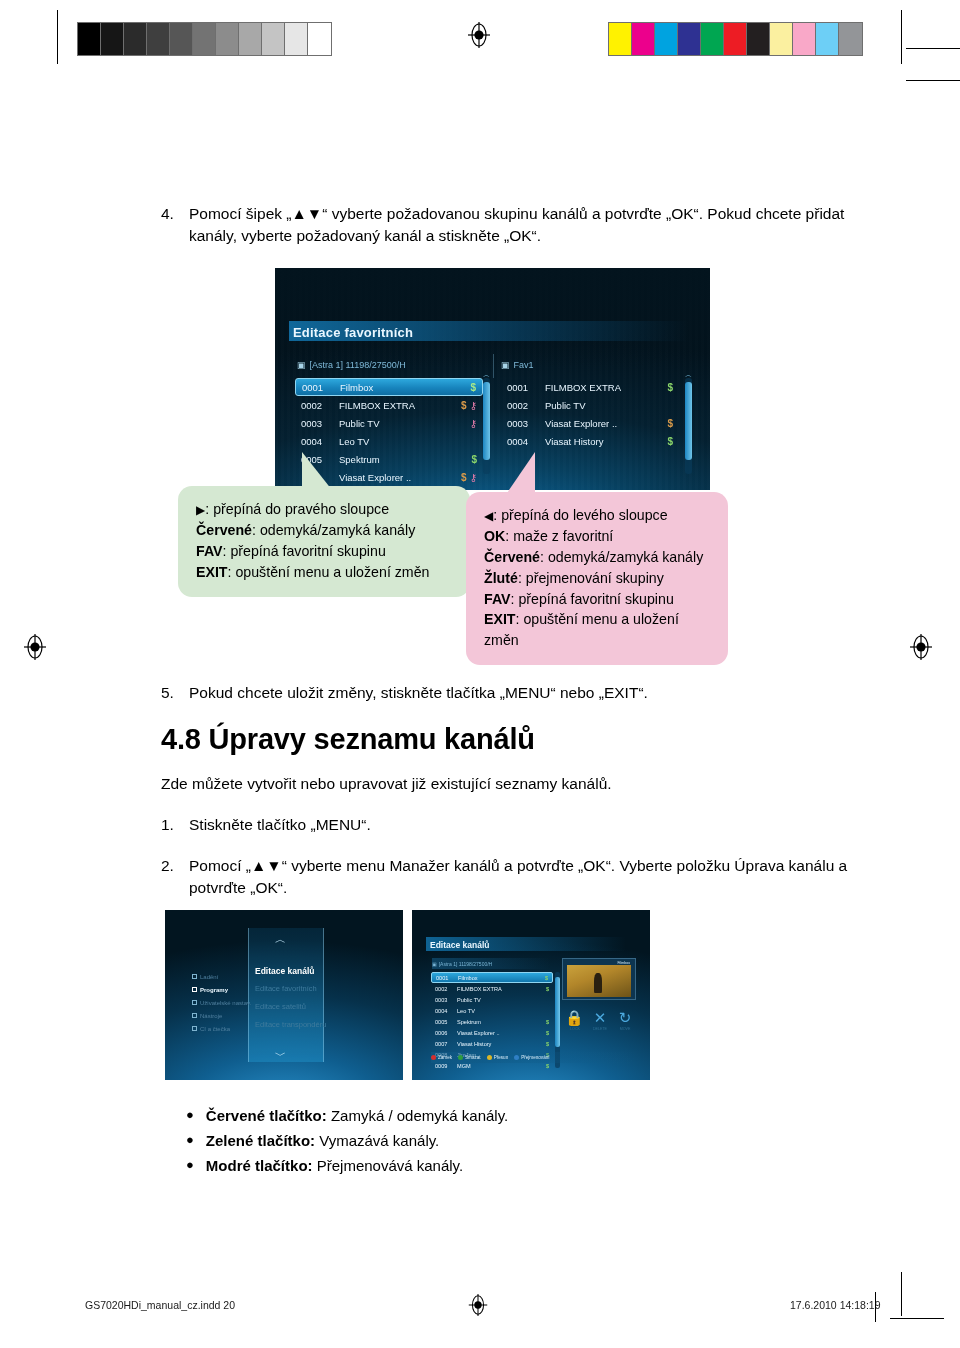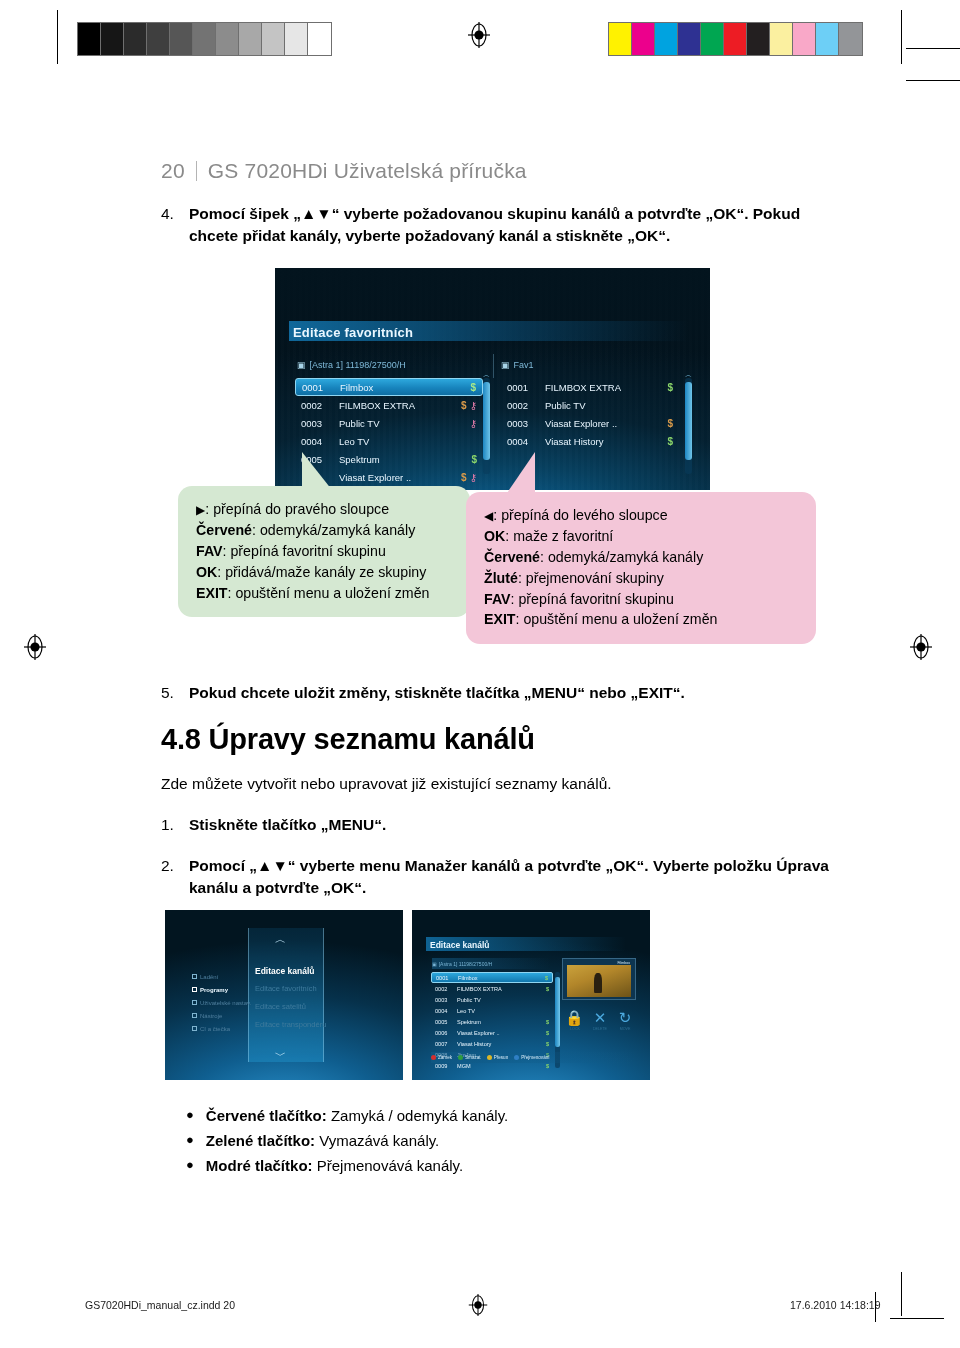--- a/index.html
+++ b/index.html
@@ -35,21 +35,21 @@
     position: absolute; left: 161px; top: 158px;
     font-size: 21px; color: #8a8a8a; letter-spacing: .2px;
     display: flex; align-items: baseline; gap: 11px;
   }
   .page-header .rule { display:inline-block; width:1px; height:20px; background:#b4b4b4; transform: translateY(3px); }
 
   
   .numlist { position: absolute; font-size: 15.5px; line-height: 1.45; }
   .numlist .row { display: flex; }
   .numlist .num { width: 28px; flex: 0 0 28px; }
-  .numlist .txt { flex: 1; font-weight: bold; }
+  .numlist .txt { flex: 1; }
 
   #step4 { left: 161px; top: 203px; width: 690px; }
   #step5 { left: 161px; top: 682px; width: 690px; }
   #step1b { left: 161px; top: 814px; width: 690px; }
   #step2b { left: 161px; top: 855px; width: 690px; }
 
   
   #section-title {
     position: absolute; left: 161px; top: 723px;
     font-size: 29px; font-weight: bold; letter-spacing: -0.2px;
@@ -134,21 +134,21 @@
   }
   #sb-left  { left: 208px; }
   #sb-right { left: 410px; }
 
   
   .callout {
     position: absolute; border-radius: 14px; font-size: 14.2px; line-height: 1.47;
     padding: 13px 16px 14px 18px;
   }
   #callout-green { left: 178px; top: 486px; width: 292px; background: #d5e8d2; }
-  #callout-pink  { left: 466px; top: 492px; width: 350px; background: #f3c6d8; }
+  #callout-pink  { left: 466px; top: 492px; width: 262px; background: #f3c6d8; }
   .callout b { font-weight: bold; }
   .callout .arrowglyph { font-size: 12px; }
 
   .callout-tail { position: absolute; width: 0; height: 0; }
   #tail-green {
     left: 302px; top: 452px;
     border-left: 0 solid transparent; border-right: 30px solid transparent;
     border-bottom: 38px solid #d5e8d2;
   }
   #tail-pink {
@@ -312,25 +312,20 @@
       </svg>
   </div>
 
   <div class="crop-mark cm-v" style="left:57px; top:10px;"></div>
   <div class="crop-mark cm-v" style="left:901px; top:10px;"></div>
   <div class="crop-mark cm-h" style="left:906px; top:48px;"></div>
   <div class="crop-mark cm-h" style="left:906px; top:80px;"></div>
   <div class="crop-mark cm-v" style="left:901px; top:1272px; height:44px;"></div>
   <div class="crop-mark cm-h" style="left:890px; top:1318px;"></div>
 
-  <div class="page-header">
-    <span>20</span>
-    <span class="rule"></span>
-    <span>GS 7020HDi Uživatelská příručka</span>
-  </div>
 
   <div class="numlist" id="step4">
     <div class="row">
       <span class="num">4.</span>
       <span class="txt">Pomocí šipek „▲▼“ vyberte požadovanou skupinu kanálů a potvrďte „OK“. Pokud chcete přidat kanály, vyberte požadovaný kanál a stiskněte „OK“.</span>
     </div>
   </div>
 
   <div class="tvshot" id="tv-main">
     <div class="tv-bg"></div>
@@ -431,21 +426,20 @@
     </div>
   </div>
 
   <div class="callout-tail" id="tail-green"></div>
   <div class="callout-tail" id="tail-pink"></div>
 
   <div class="callout" id="callout-green" style="background: rgb(213, 232, 210);">
       <div><span class="arrowglyph">▶</span><span>: </span><span>přepíná do pravého sloupce</span></div>
       <div><b>Červené</b><span>: </span><span>odemyká/zamyká kanály</span></div>
       <div><b>FAV</b><span>: </span><span>přepíná favoritní skupinu</span></div>
-      <div><b>OK</b><span>: </span><span>přidává/maže kanály ze skupiny</span></div>
       <div><b>EXIT</b><span>: </span><span>opuštění menu a uložení změn</span></div>
     </div>
   <div class="callout" id="callout-pink" style="background: rgb(243, 198, 216);">
       <div><span class="arrowglyph">◀</span><span>: </span><span>přepíná do levého sloupce</span></div>
       <div><b>OK</b><span>: </span><span>maže z favoritní</span></div>
       <div><b>Červené</b><span>: </span><span>odemyká/zamyká kanály</span></div>
       <div><b>Žluté</b><span>: </span><span>přejmenování skupiny</span></div>
       <div><b>FAV</b><span>: </span><span>přepíná favoritní skupinu</span></div>
       <div><b>EXIT</b><span>: </span><span>opuštění menu a uložení změn</span></div>
     </div>

